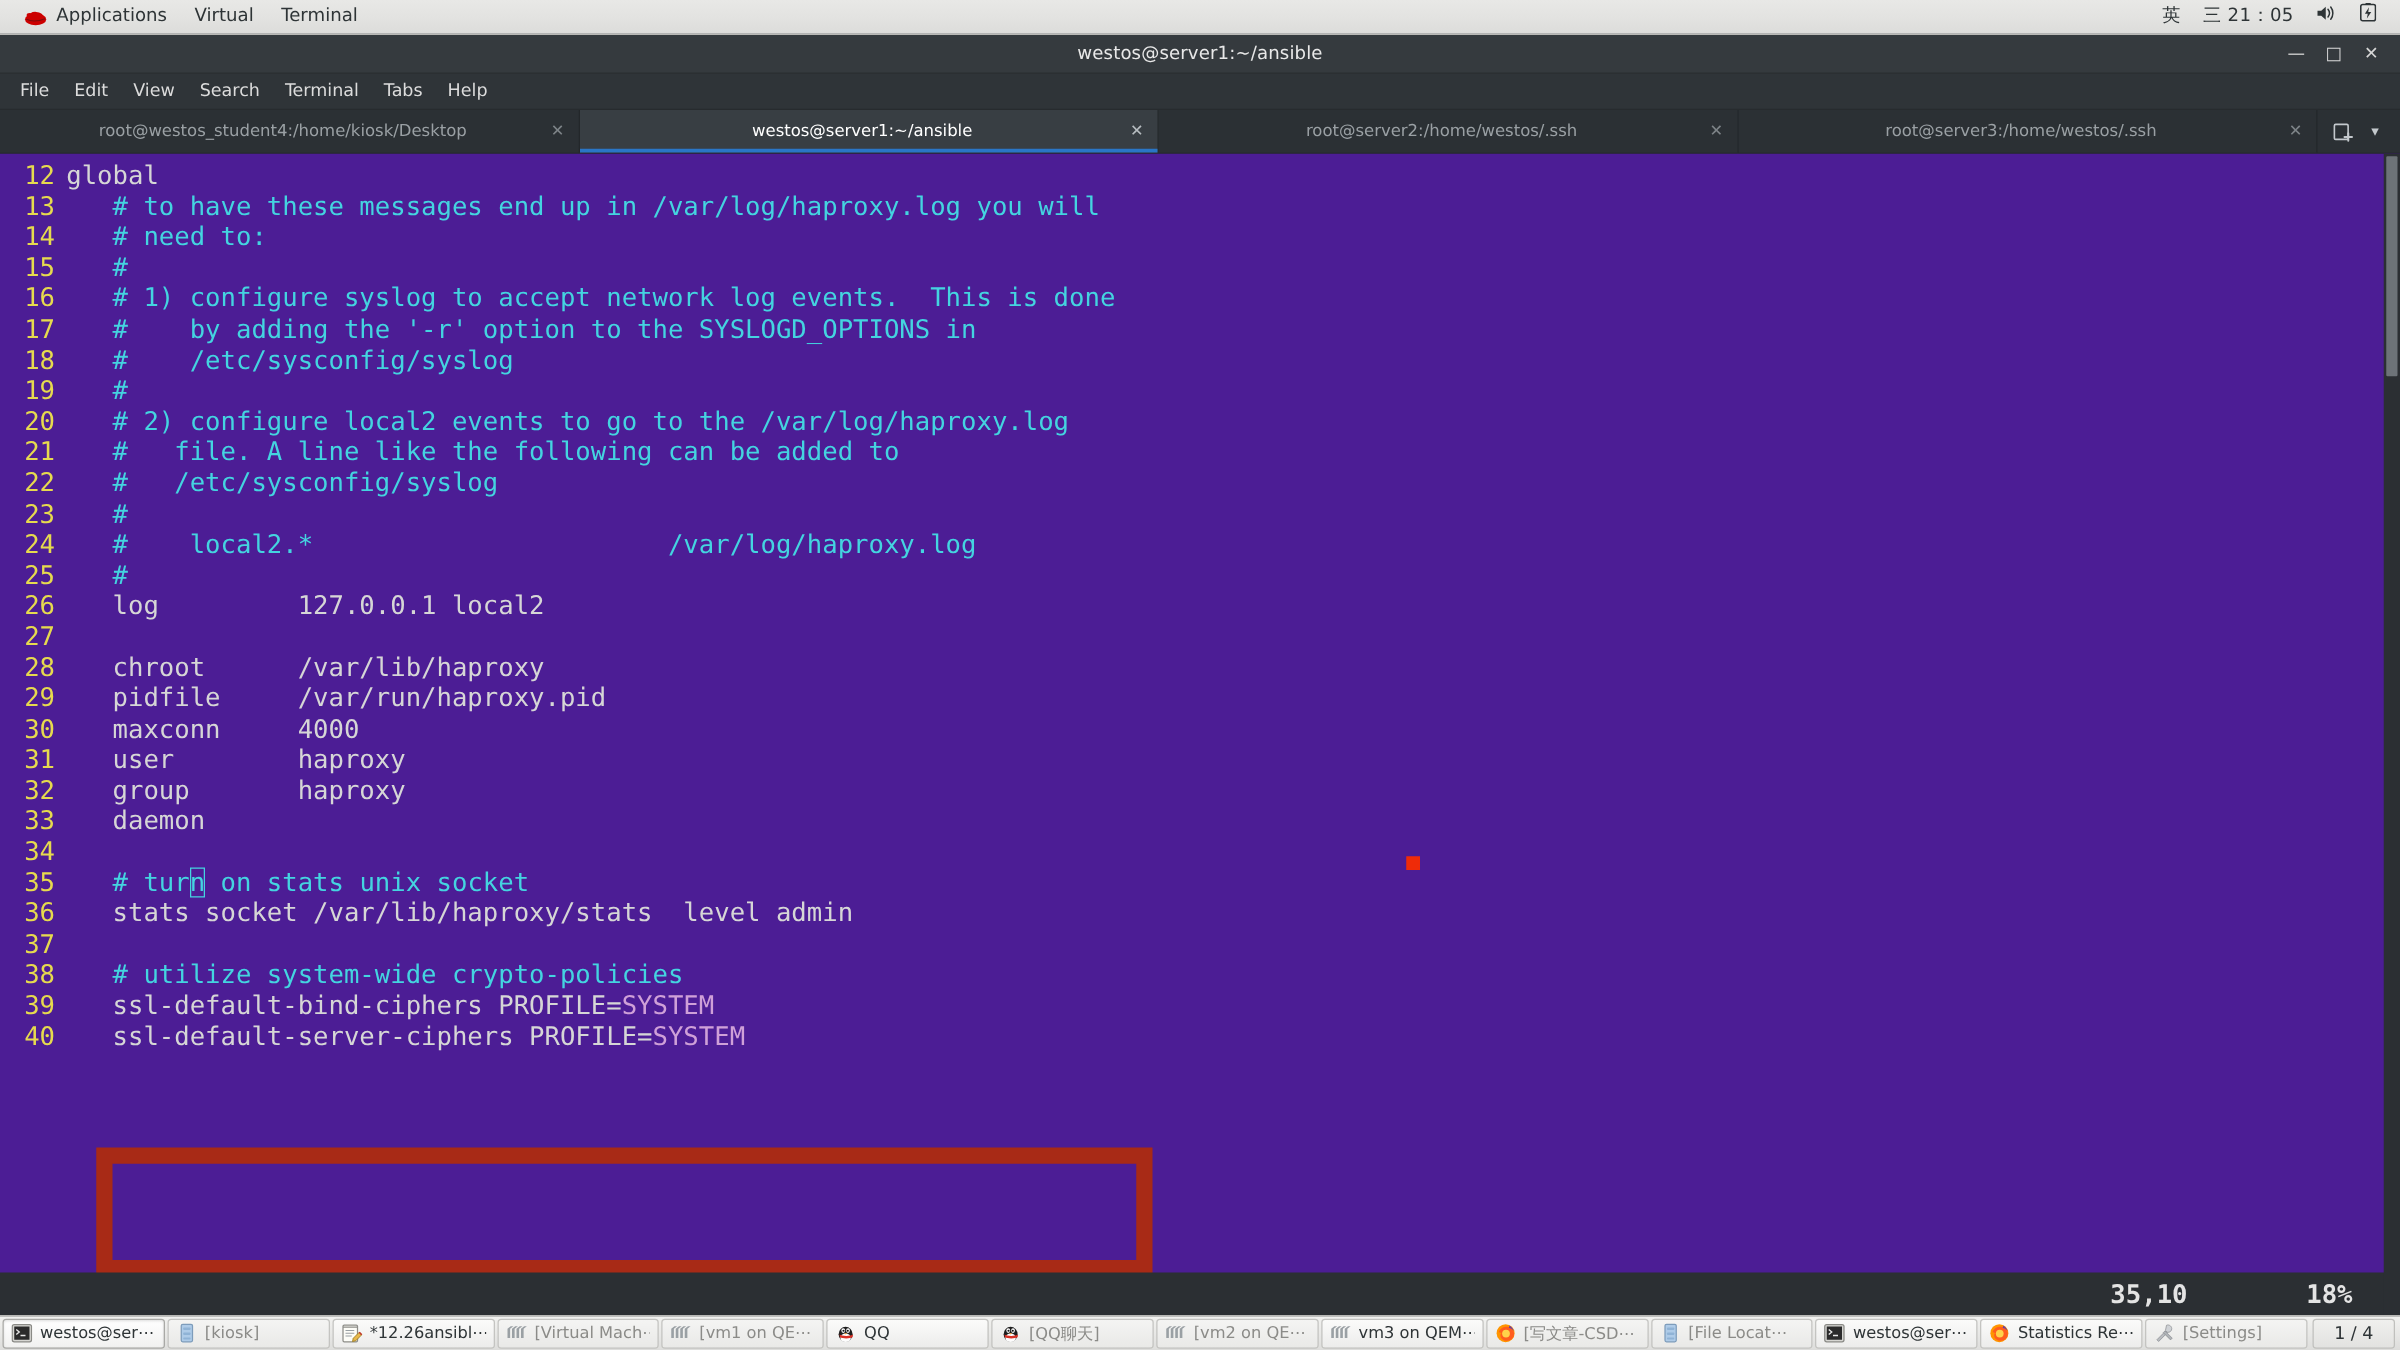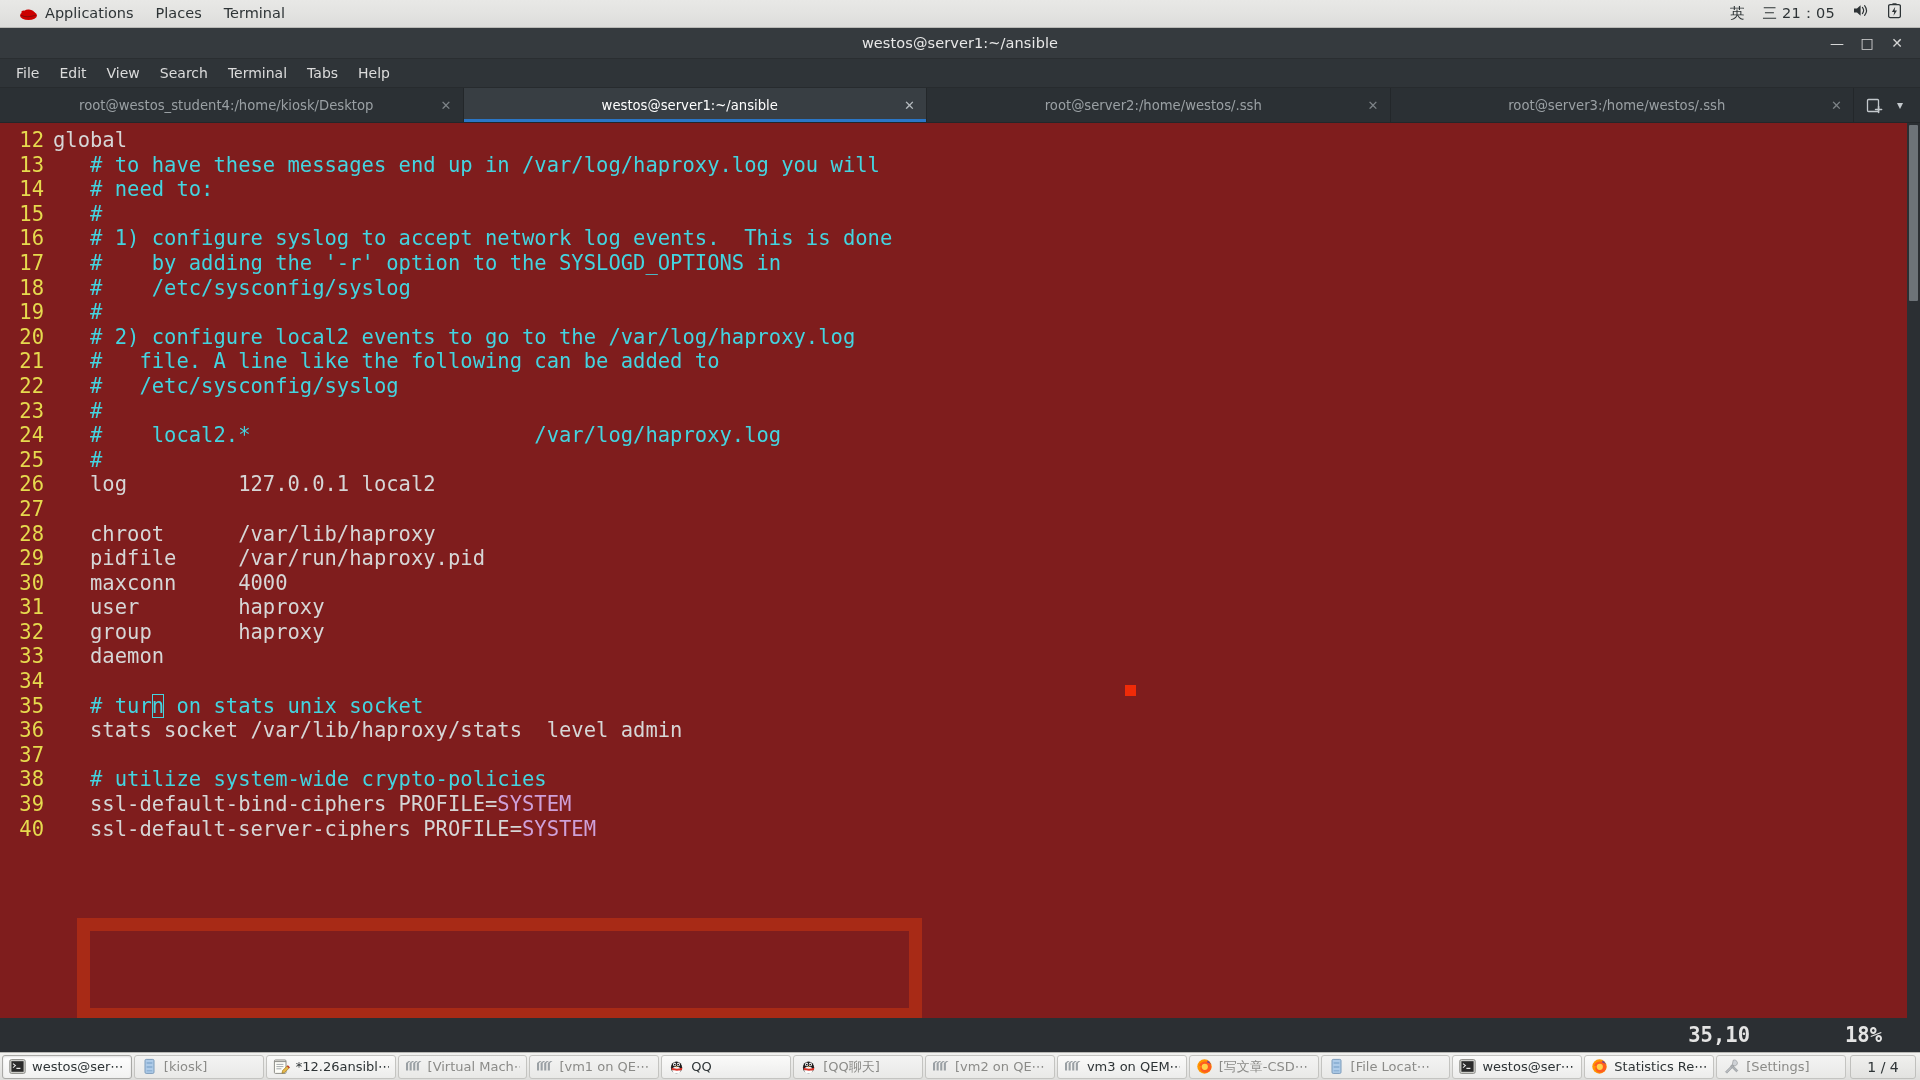--- a/index.html
+++ b/index.html
@@ -109,21 +109,21 @@
   }
   .tabbar-btn {
     width: 24px; height: 24px; display: flex;
     align-items: center; justify-content: center;
     color: #c3c8cc; font-size: 12px; cursor: pointer;
   }
 
   
   #term-body {
     flex: 1 1 auto; position: relative;
-    background: #7f1d1d; overflow: hidden; padding-left: 36px;
+    background: #4c1d95; overflow: hidden; padding-left: 36px;
   }
   #vim {
     position: absolute; inset: 0;
     font-family: "DejaVu Sans Mono", monospace;
     font-size: 20.5px; line-height: 24.6px;
     color: #d6d6d6;
     padding: 5px 0 0 0;
     white-space: pre;
   }
   .vline { display: flex; height: 24.6px; align-items: baseline; }
@@ -237,21 +237,21 @@
         <svg width="19" height="15" viewBox="0 0 19 15">
           <ellipse cx="9.5" cy="9.5" rx="8.5" ry="4.6" fill="#cc0000"></ellipse>
           <path d="M3 8 Q5 3 10 3.5 Q15 4 16 7.5 Q12 5.5 8 5.8 Q5 6 3 8Z" fill="#cc0000"></path>
           <ellipse cx="4.6" cy="6.0" rx="2.3" ry="1.6" fill="#cc0000"></ellipse>
           <path d="M2 9.3 Q8 12.4 17 9.0" stroke="#1a1a1a" stroke-width="0.9" fill="none" opacity="0.45"></path>
         </svg>
       </span>
       <span>Applications</span>
     </div>
     <div class="panel-item">
-      <span>Places</span>
+      <span>Virtual</span>
     </div>
     <div class="panel-item">
       <span>Terminal</span>
     </div>
   </div>
 
   <div class="panel-right">
     <div class="panel-item">
       <span>英</span>
     </div>

